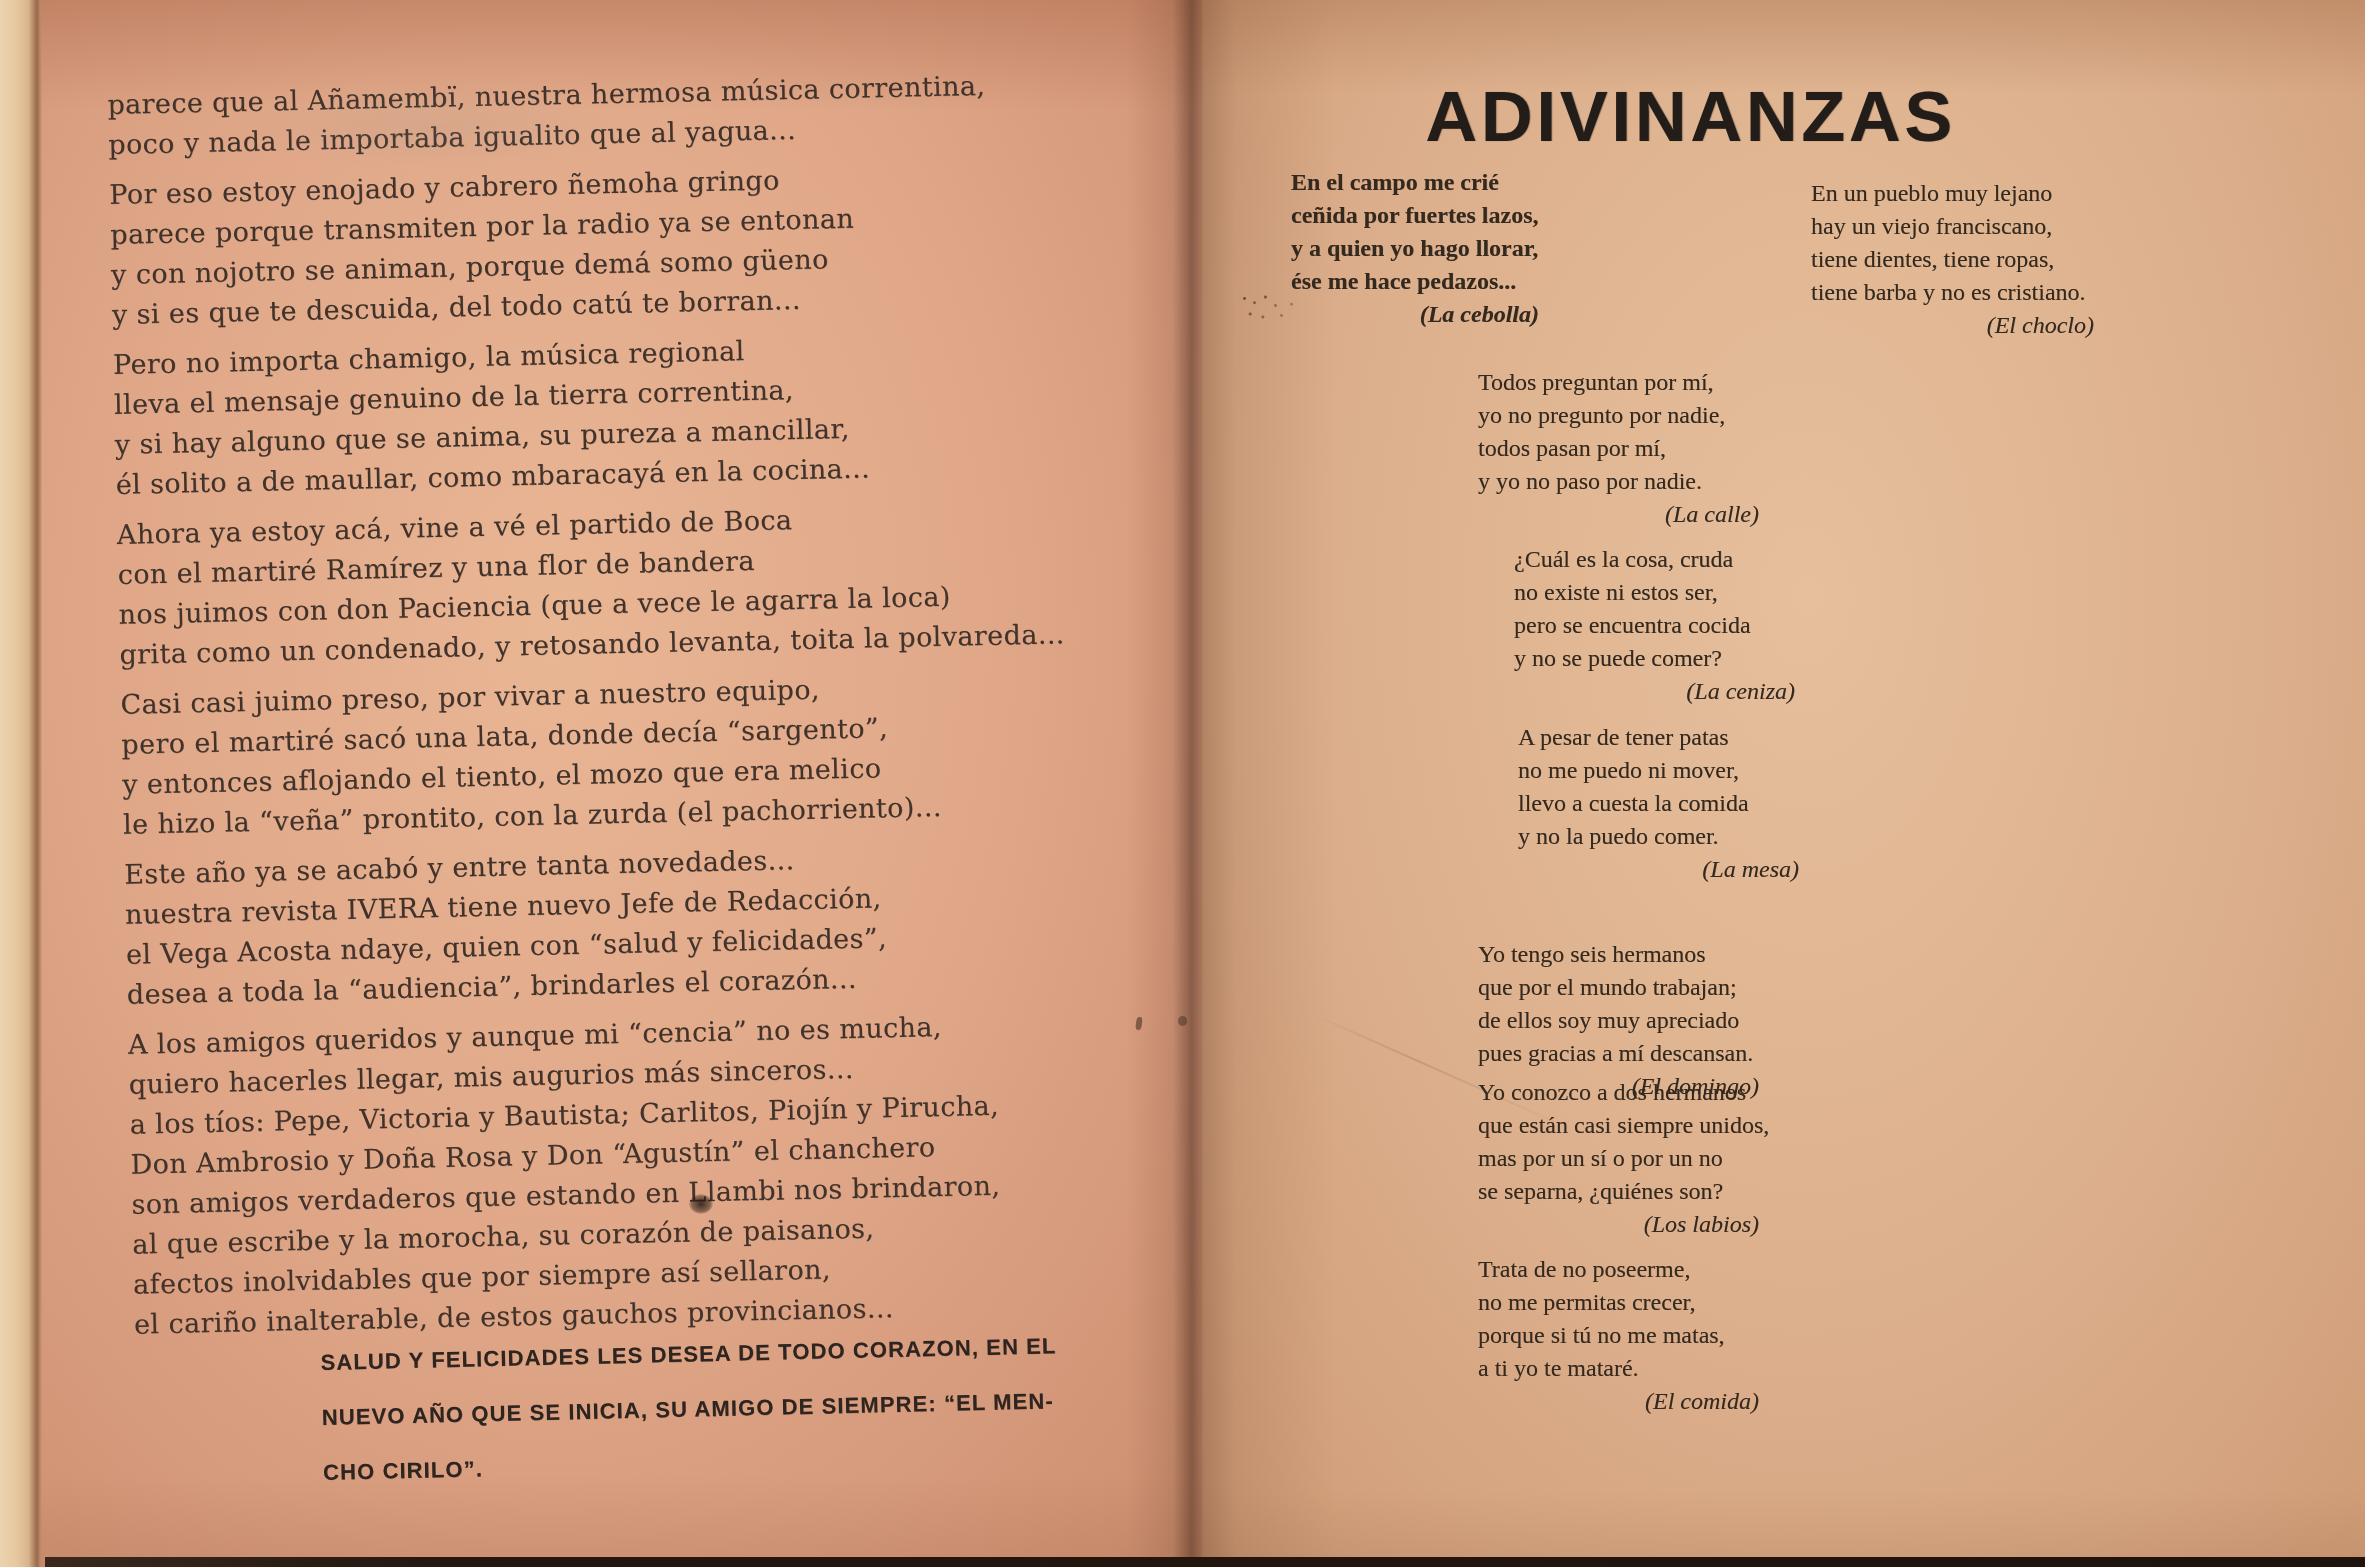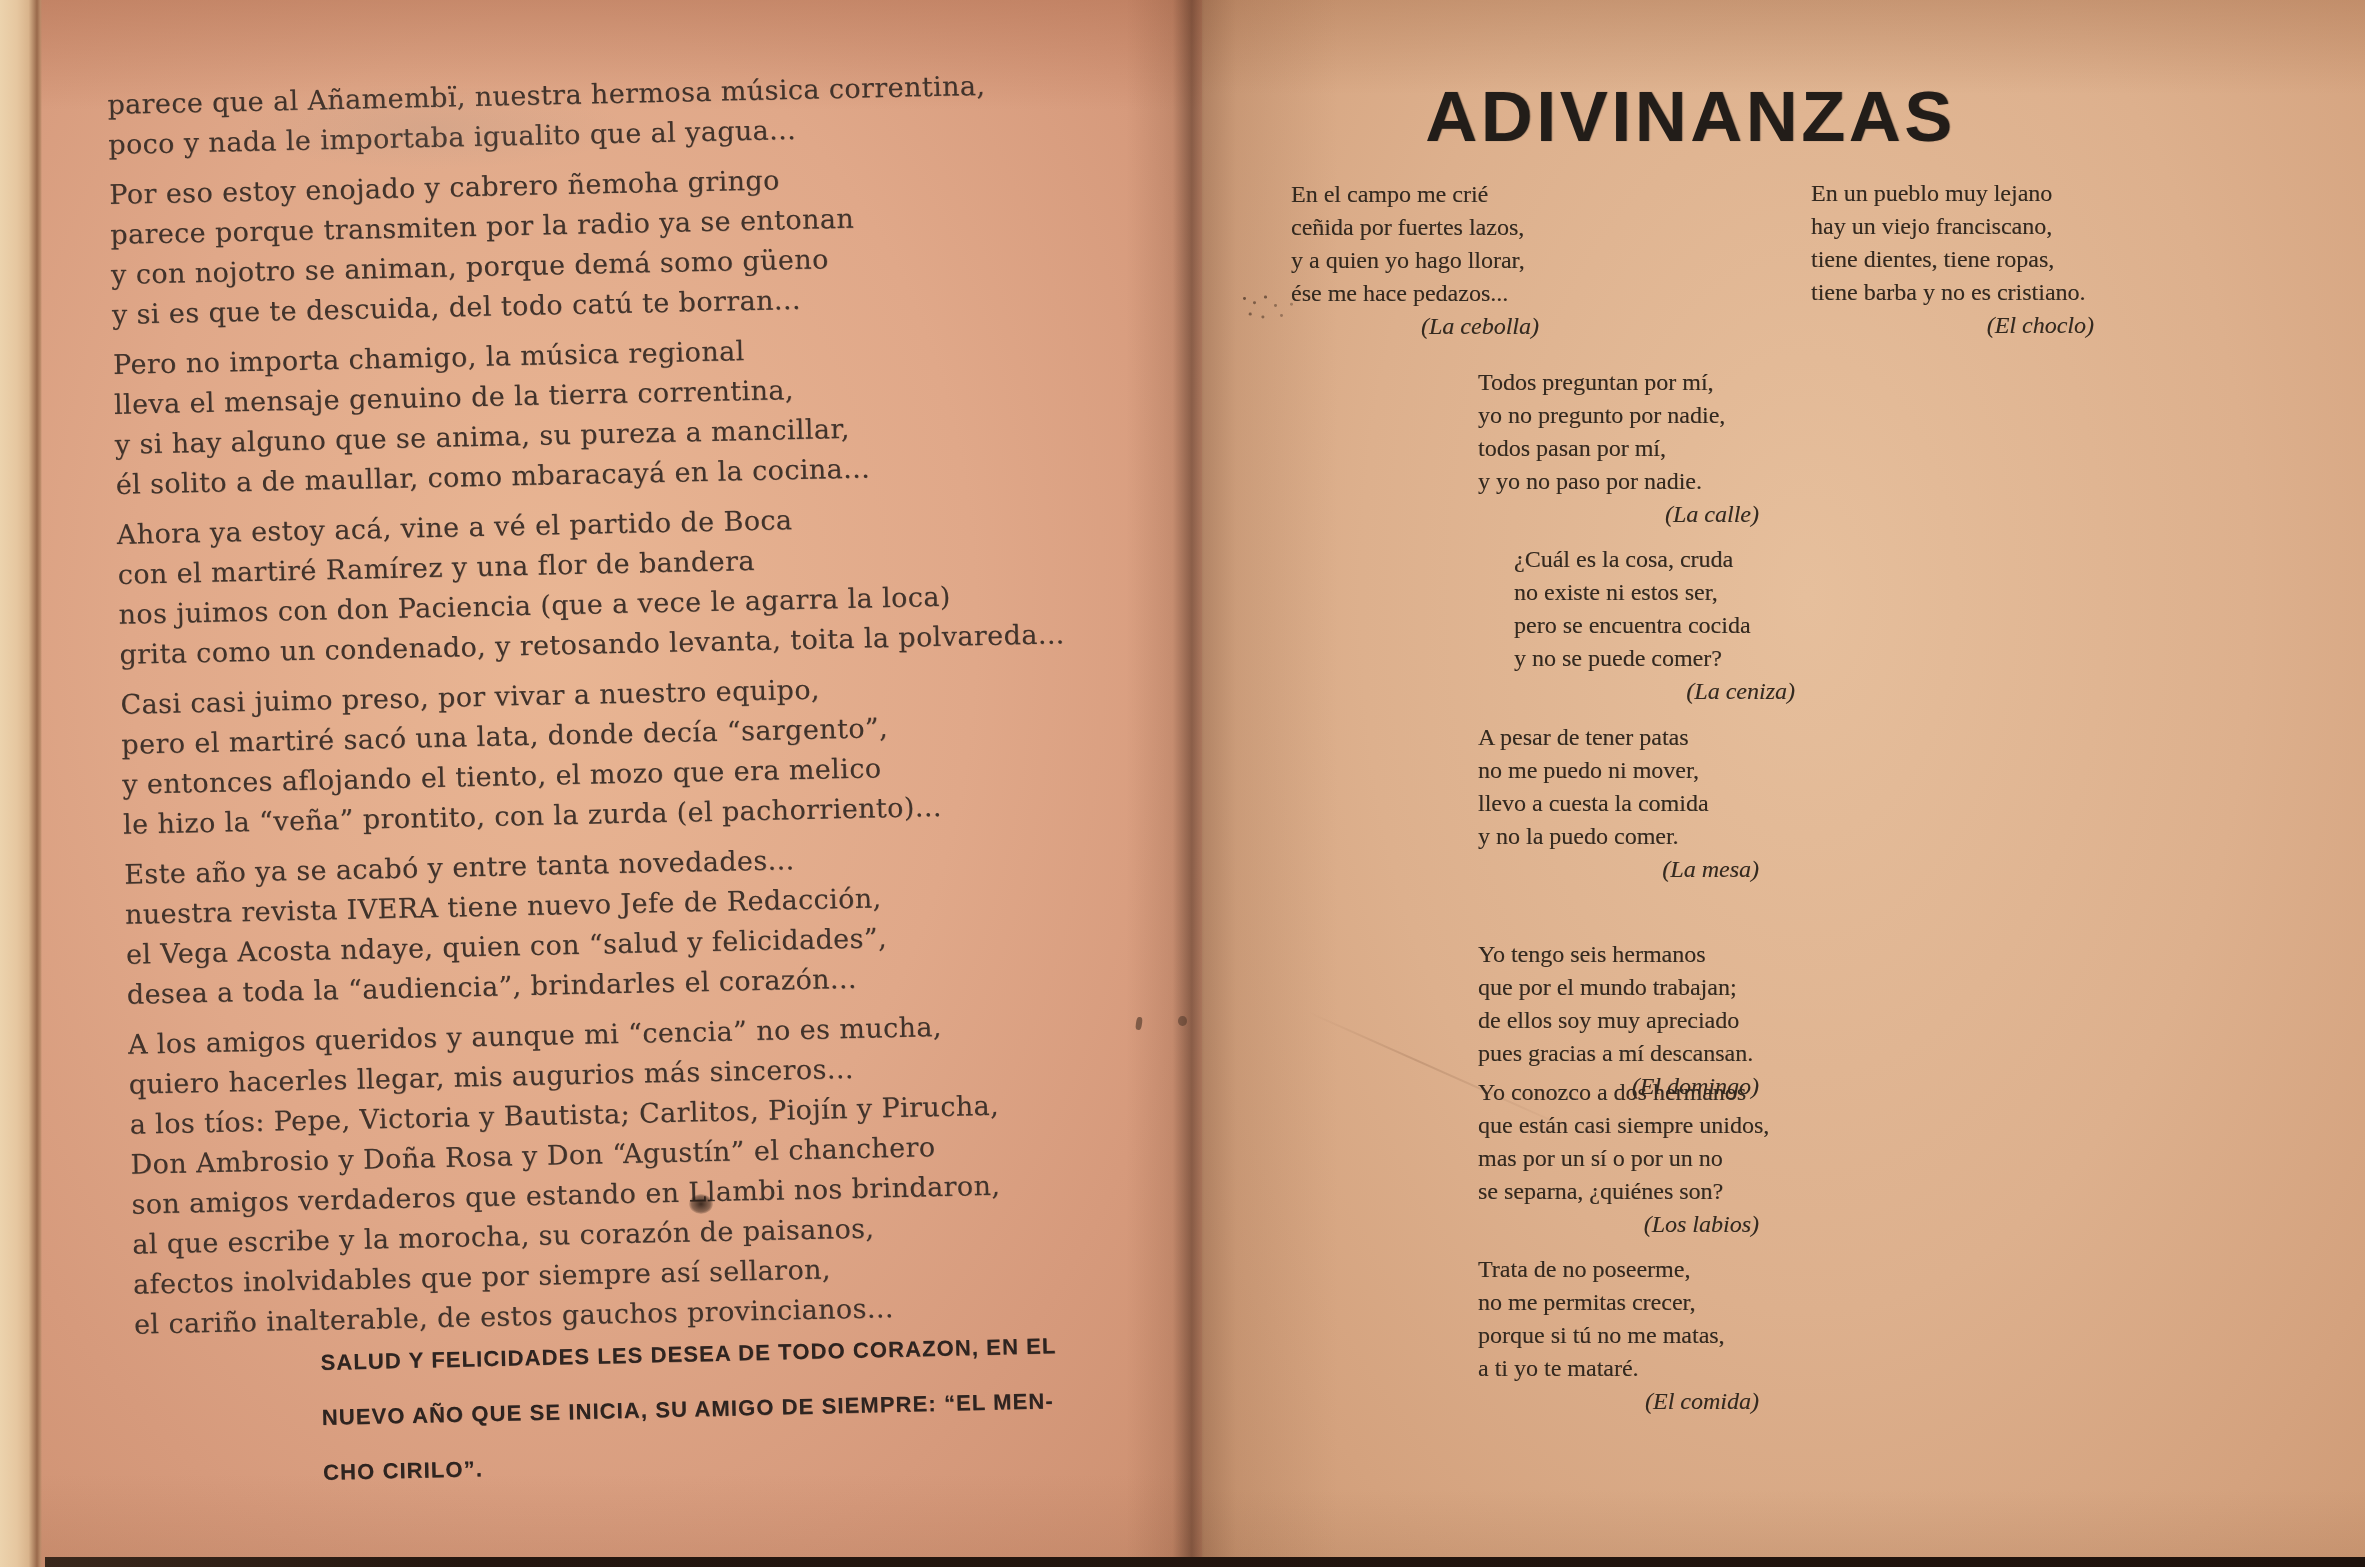--- a/index.html
+++ b/index.html
@@ -69,26 +69,26 @@
     transform:scaleY(.98);
   }
   .rp-text{
     font-family:"Liberation Serif",serif;color:#33291f;
     font-size:24px;line-height:33px;
     text-shadow:0.3px 0.3px 0.5px rgba(55,40,30,.35);
     position:absolute;z-index:4;
   }
   .rline{white-space:nowrap;}
   .r-answer{text-align:right;font-style:italic;white-space:nowrap;}
-  .top-col-a{left:1291px;top:178px;width:248px;}
+  .top-col-a{left:1291px;top:166px;width:248px;font-weight:bold;}
   .top-col-b{left:1811px;top:177px;width:283px;}
   .riddle{left:1478px;width:281px;line-height:33px;}
   .riddle-3{top:366px;}
   .riddle-4{top:543px;margin-left:36px;}
-  .riddle-5{top:721px;}
+  .riddle-5{top:721px;margin-left:40px;}
   .riddle-6{top:898px;margin-top:40px;}
   .riddle-7{top:1076px;}
   .riddle-8{top:1253px;}
   
   .artifact{position:absolute;z-index:5;pointer-events:none;}
   .blot-provincianos{
     left:689px;top:1194px;width:24px;height:20px;border-radius:50%;
     background:radial-gradient(ellipse, rgba(35,22,15,.85) 0%, rgba(35,22,15,.45) 55%, rgba(35,22,15,0) 75%);
   }
   .mark-right-1{left:1136px;top:1017px;width:6.4px;height:12.7px;border-radius:40%;

